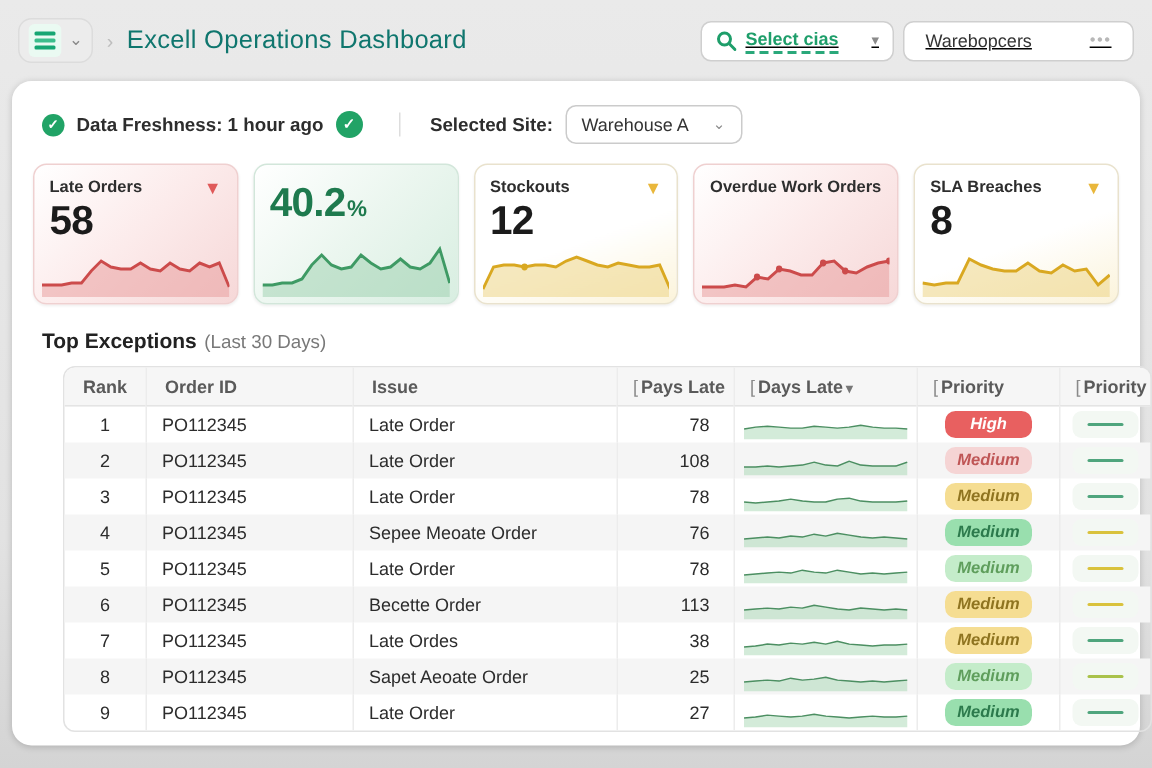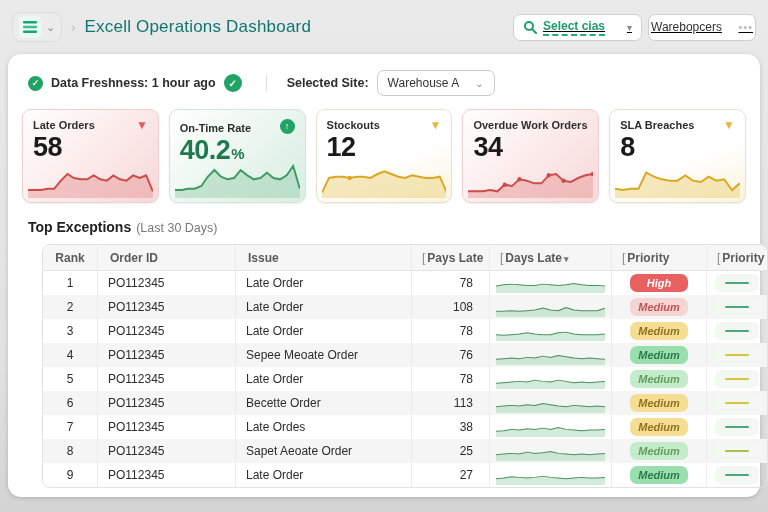--- a/index.html
+++ b/index.html
@@ -16,21 +16,21 @@
   .menu-chevron { color:#8a8a8a; font-size:11px; line-height:1; }
   .crumb-sep { color:#bdbdbd; font-size:13px; }
   .page-title { font-size:17px; font-weight:400; color:#0f766e; letter-spacing:.2px; }
   .topbar-right { margin-left:auto; display:flex; gap:6px; align-items:center;text-decoration:underline; }
   .search-box { display:flex; align-items:center; gap:6px; background:#fff; border:1px solid #cfcfcf;
     border-radius:7px; height:27px; padding:0 9px; width:129px; }
   .search-label { color:#1e9e6a; font-size:12px; font-weight:600;
     border-bottom:2px dashed #2aa87a; padding-bottom:1px; white-space:nowrap; }
   .box-chevron { color:#8a8a8a; font-size:10px; margin-left:auto; }
   .value-box { display:flex; align-items:center; background:#fff; border:1px solid #cfcfcf;
-    border-radius:7px; height:27px; padding:0 2px; width:108px; font-size:12px; color:#333; }
+    border-radius:7px; height:27px; padding:0 14px; width:154px; font-size:12px; color:#333; }
   .more-dots { margin-left:auto; color:#b8b8b8; font-size:11px; letter-spacing:1px; }
 
   
   .main-card { position:relative; margin:0 8px; background:#fff; border-radius:13px;
     box-shadow:0 1px 5px rgba(0,0,0,.18); height:443px; padding:14px 14px 0; }
 
   .status-row { display:flex; align-items:center; gap:8px; font-size:12.5px; color:#2d2d2d;
     font-weight:700; padding:2px 6px 0; }
   .check-circle { border-radius:50%; background:#21a366; color:#fff; display:flex;
     align-items:center; justify-content:center; flex:0 0 auto; }
@@ -41,21 +41,21 @@
     border-radius:7px; height:26px; padding:0 10px; width:118px; font-size:12px;
     font-weight:400; color:#333; cursor:pointer; }
 
   
   .kpi-row { display:flex; gap:10px; margin-top:13px; }
   .kpi-card { position:relative; flex:1; height:94px; border:1px solid #e6e6e6; border-radius:9px;
     box-shadow:0 1px 2px rgba(0,0,0,.07); overflow:hidden; padding:9px 10px 0; cursor:pointer; }
   .kpi-red    { background:linear-gradient(135deg,#ffffff 0%,#fcebeb 50%,#f6d8d8 100%); border-color:#efd0d0; }
   .kpi-green  { background:linear-gradient(135deg,#ffffff 0%,#ebf6ef 50%,#d8eee1 100%); border-color:#d2e6da; }
   .kpi-yellow { background:linear-gradient(160deg,#ffffff 55%,#fbf3da 100%); border-color:#e9e2cd; }
-  .kpi-top { display:flex; align-items:flex-end; justify-content:space-between; }
+  .kpi-top { display:flex; align-items:center; justify-content:space-between; }
   .kpi-title { font-size:11px; font-weight:700; color:#2e2e2e; white-space:nowrap; }
   .kpi-icon { line-height:1; }
   .tri { font-size:12px; }
   .tri-red { color:#e05a5a; } .tri-yellow { color:#e9b73b; }
   .circ { width:15px; height:15px; border-radius:50%; background:#21a366; color:#fff;
     font-size:9px; display:flex; align-items:center; justify-content:center; }
   .kpi-value-row { margin-top:1px; display:flex; align-items:baseline; }
   .kpi-value { font-size:27px; font-weight:700; color:#1b1b1b; letter-spacing:-.5px; }
   .kpi-green .kpi-value { color:#1e7a4e; }
   .kpi-suffix { font-size:15px; font-weight:700; color:#1e7a4e; margin-left:1px; }
@@ -153,24 +153,20 @@
       <span class="kpi-value">58</span>
       <span class="kpi-suffix"></span>
     </div>
     <div class="kpi-spark"><svg viewBox="0 0 100 30" preserveAspectRatio="none" width="100%" height="100%">
             <polygon points="0,30 0.0,24.0 5.3,24.0 10.5,24.0 15.8,23.0 21.1,23.0 26.3,17.0 31.6,12.0 36.8,15.0 42.1,16.0 47.4,16.0 52.6,13.0 57.9,16.0 63.2,17.0 68.4,13.0 73.7,16.0 78.9,17.0 84.2,13.0 89.5,15.0 94.7,13.0 100.0,25.0 100,30" fill="#e89a9a" opacity="0.5"></polygon>
             <polyline points="0.0,24.0 5.3,24.0 10.5,24.0 15.8,23.0 21.1,23.0 26.3,17.0 31.6,12.0 36.8,15.0 42.1,16.0 47.4,16.0 52.6,13.0 57.9,16.0 63.2,17.0 68.4,13.0 73.7,16.0 78.9,17.0 84.2,13.0 89.5,15.0 94.7,13.0 100.0,25.0" fill="none" stroke="#cc4b4b" stroke-width="1.5"></polyline>
           </svg></div>
   </div>
 
   <div class="kpi-card kpi-green">
-    <div class="kpi-top">
-      <span class="kpi-title">On-Time Rate</span>
-      <span class="kpi-icon circ">↑</span>
-    </div>
     <div class="kpi-value-row">
       <span class="kpi-value">40.2</span>
       <span class="kpi-suffix">%</span>
     </div>
     <div class="kpi-spark"><svg viewBox="0 0 100 30" preserveAspectRatio="none" width="100%" height="100%">
             <polygon points="0,30 0.0,24.0 5.3,24.0 10.5,23.0 15.8,23.0 21.1,21.0 26.3,14.0 31.6,9.0 36.8,14.0 42.1,16.0 47.4,15.0 52.6,9.0 57.9,13.0 63.2,16.0 68.4,15.0 73.7,11.0 78.9,15.0 84.2,16.0 89.5,13.0 94.7,6.0 100.0,23.0 100,30" fill="#9ccfad" opacity="0.5"></polygon>
             <polyline points="0.0,24.0 5.3,24.0 10.5,23.0 15.8,23.0 21.1,21.0 26.3,14.0 31.6,9.0 36.8,14.0 42.1,16.0 47.4,15.0 52.6,9.0 57.9,13.0 63.2,16.0 68.4,15.0 73.7,11.0 78.9,15.0 84.2,16.0 89.5,13.0 94.7,6.0 100.0,23.0" fill="none" stroke="#3e9a64" stroke-width="1.5"></polyline>
           </svg></div>
   </div>
 
@@ -187,24 +183,20 @@
             <polygon points="0,30 0.0,26.0 5.6,15.0 11.1,14.0 16.7,14.0 22.2,15.0 27.8,14.0 33.3,14.0 38.9,15.0 44.4,12.0 50.0,10.0 55.6,12.0 61.1,14.0 66.7,15.0 72.2,13.0 77.8,14.0 83.3,15.0 88.9,15.0 94.4,14.0 100.0,26.0 100,30" fill="#ecd27e" opacity="0.5"></polygon>
             <polyline points="0.0,26.0 5.6,15.0 11.1,14.0 16.7,14.0 22.2,15.0 27.8,14.0 33.3,14.0 38.9,15.0 44.4,12.0 50.0,10.0 55.6,12.0 61.1,14.0 66.7,15.0 72.2,13.0 77.8,14.0 83.3,15.0 88.9,15.0 94.4,14.0 100.0,26.0" fill="none" stroke="#d9a821" stroke-width="1.5"></polyline>
             <circle cx="22.2" cy="15.0" r="1.7" fill="#d9a821"></circle>
           </svg></div>
   </div>
 
   <div class="kpi-card kpi-red">
     <div class="kpi-top">
       <span class="kpi-title">Overdue Work Orders</span>
 
-    </div>
-    <div class="kpi-value-row">
-      <span class="kpi-value">34</span>
-      <span class="kpi-suffix"></span>
     </div>
     <div class="kpi-spark"><svg viewBox="0 0 100 30" preserveAspectRatio="none" width="100%" height="100%">
             <polygon points="0,30 0.0,25.0 5.9,25.0 11.8,25.0 17.6,24.0 23.5,25.0 29.4,20.0 35.3,21.0 41.2,16.0 47.1,17.0 52.9,19.0 58.8,19.0 64.7,13.0 70.6,12.0 76.5,17.0 82.4,18.0 88.2,15.0 94.1,13.0 100.0,12.0 100,30" fill="#e89a9a" opacity="0.5"></polygon>
             <polyline points="0.0,25.0 5.9,25.0 11.8,25.0 17.6,24.0 23.5,25.0 29.4,20.0 35.3,21.0 41.2,16.0 47.1,17.0 52.9,19.0 58.8,19.0 64.7,13.0 70.6,12.0 76.5,17.0 82.4,18.0 88.2,15.0 94.1,13.0 100.0,12.0" fill="none" stroke="#cc4b4b" stroke-width="1.5"></polyline>
             <circle cx="29.4" cy="20.0" r="1.7" fill="#cc4b4b"></circle>
             <circle cx="41.2" cy="16.0" r="1.7" fill="#cc4b4b"></circle>
             <circle cx="64.7" cy="13.0" r="1.7" fill="#cc4b4b"></circle>
             <circle cx="76.5" cy="17.0" r="1.7" fill="#cc4b4b"></circle>
             <circle cx="100.0" cy="12.0" r="1.7" fill="#cc4b4b"></circle>
           </svg></div>

